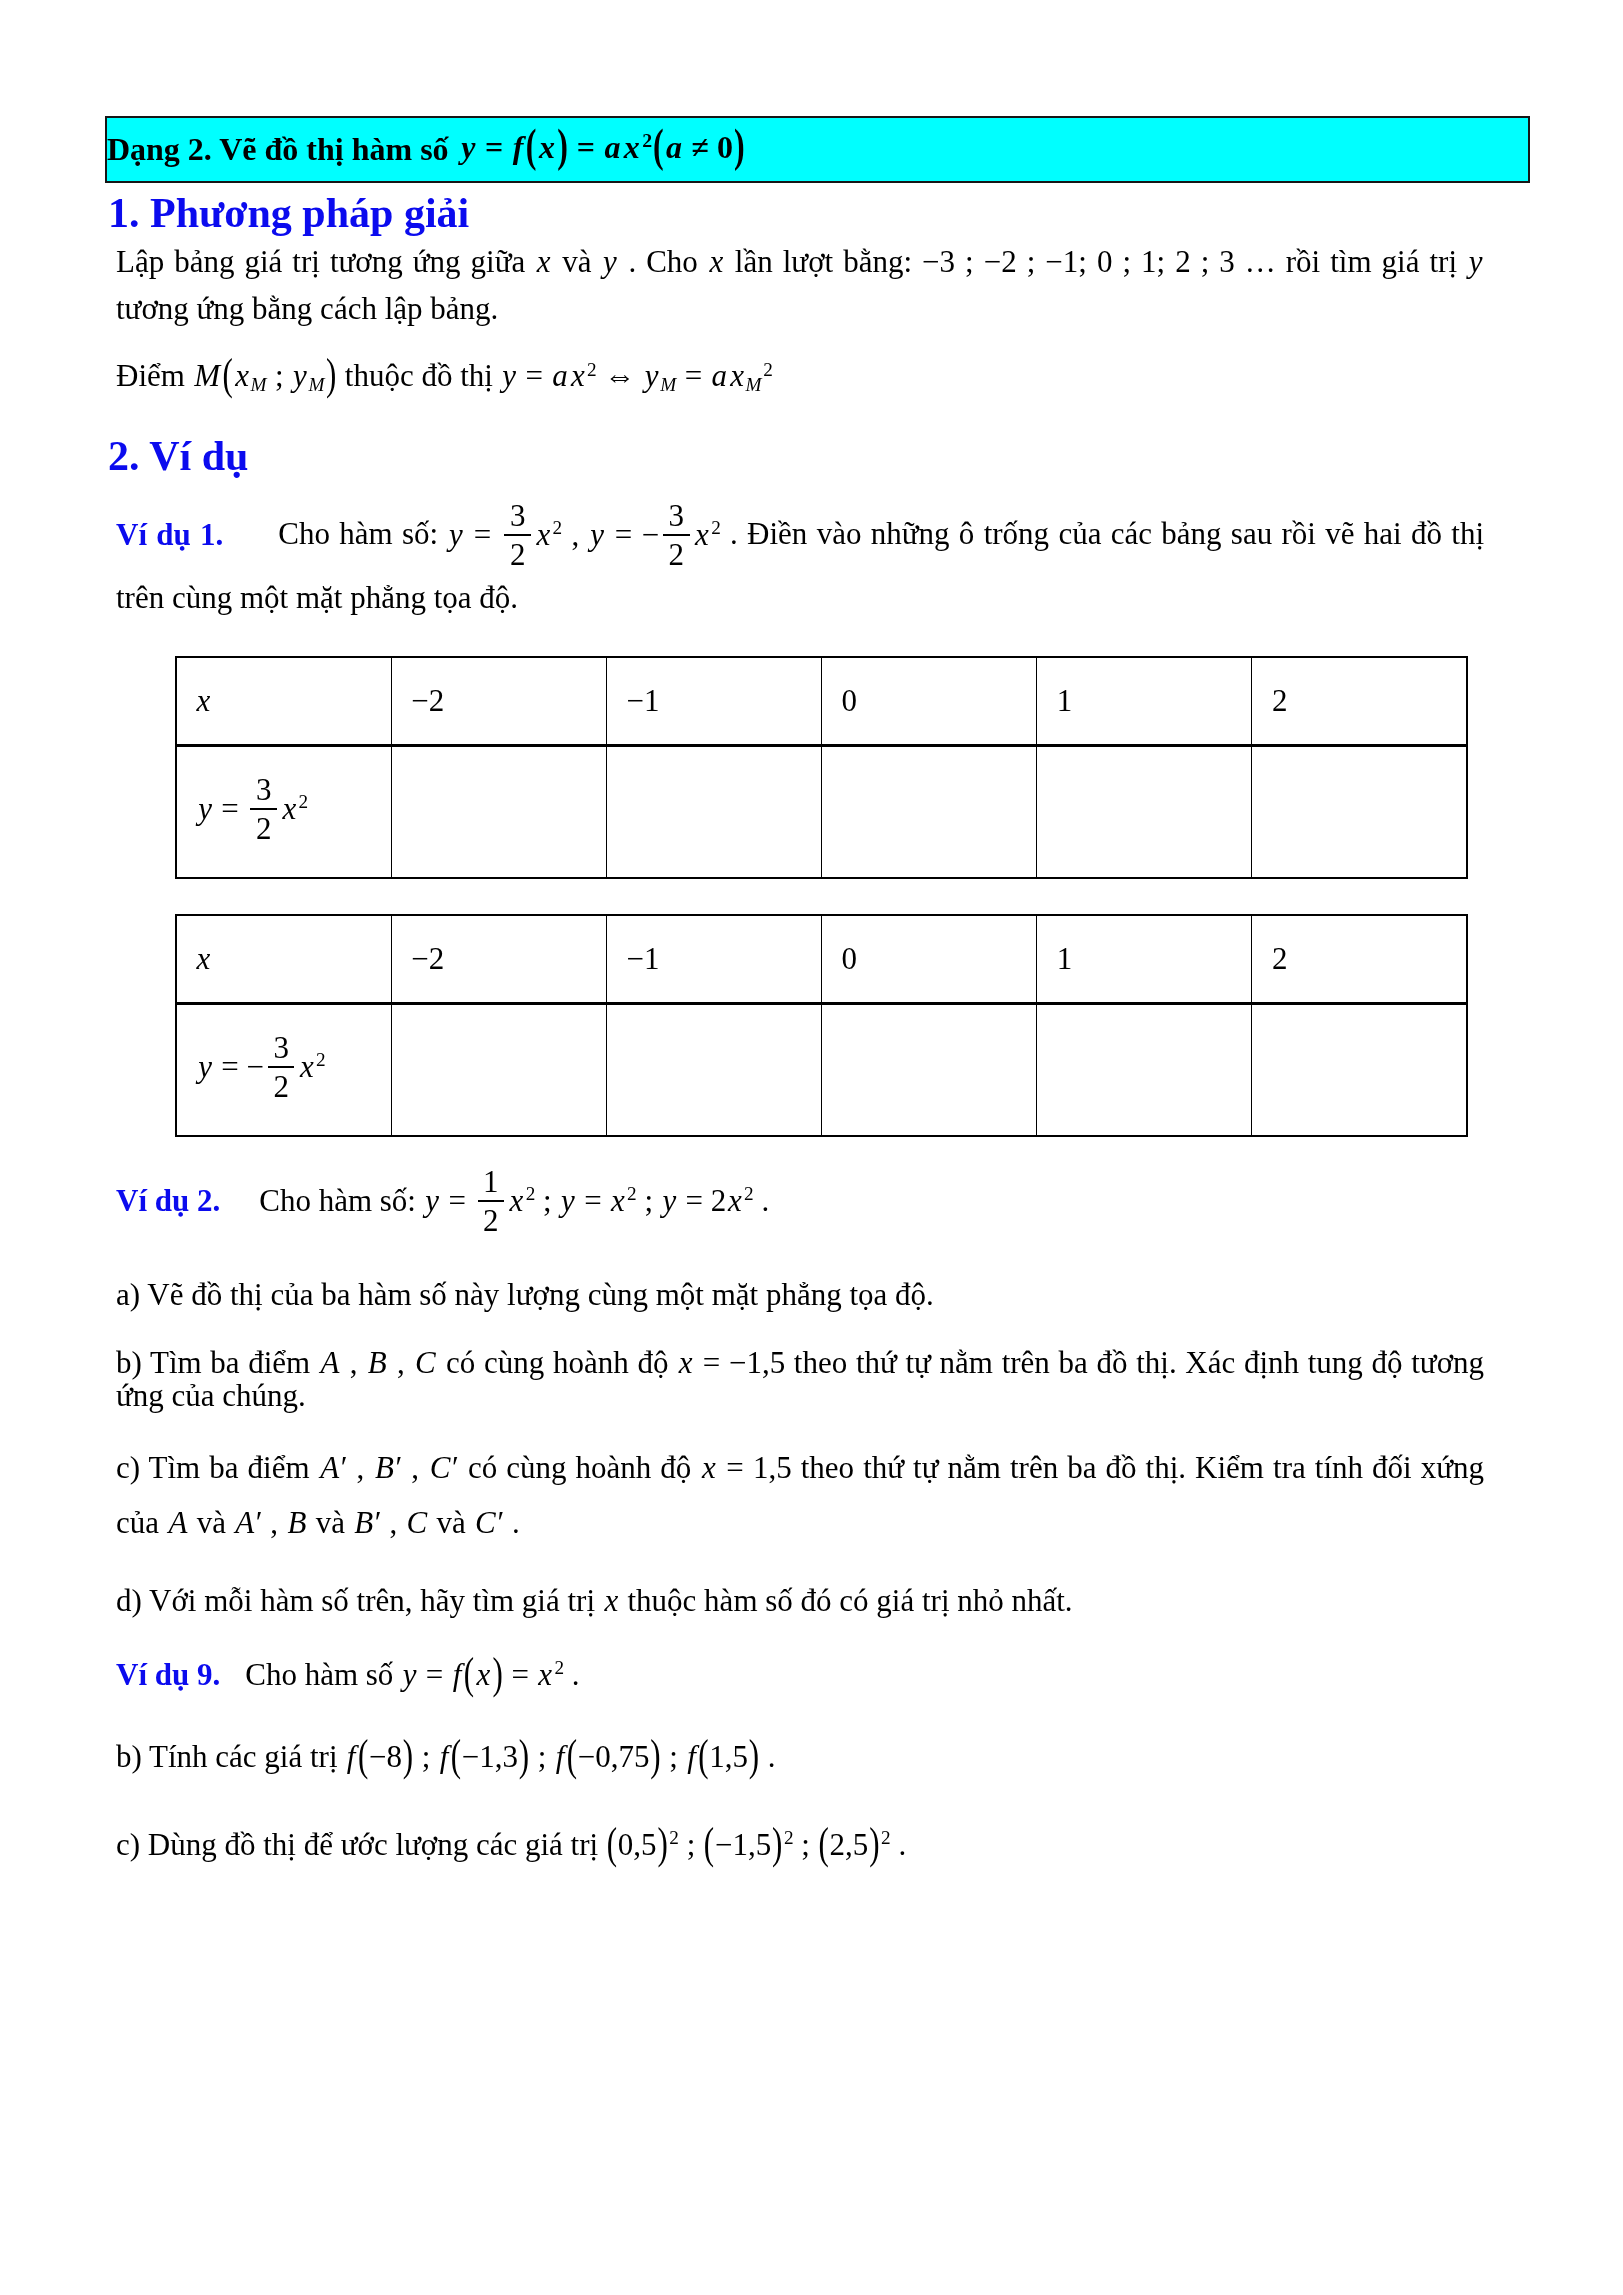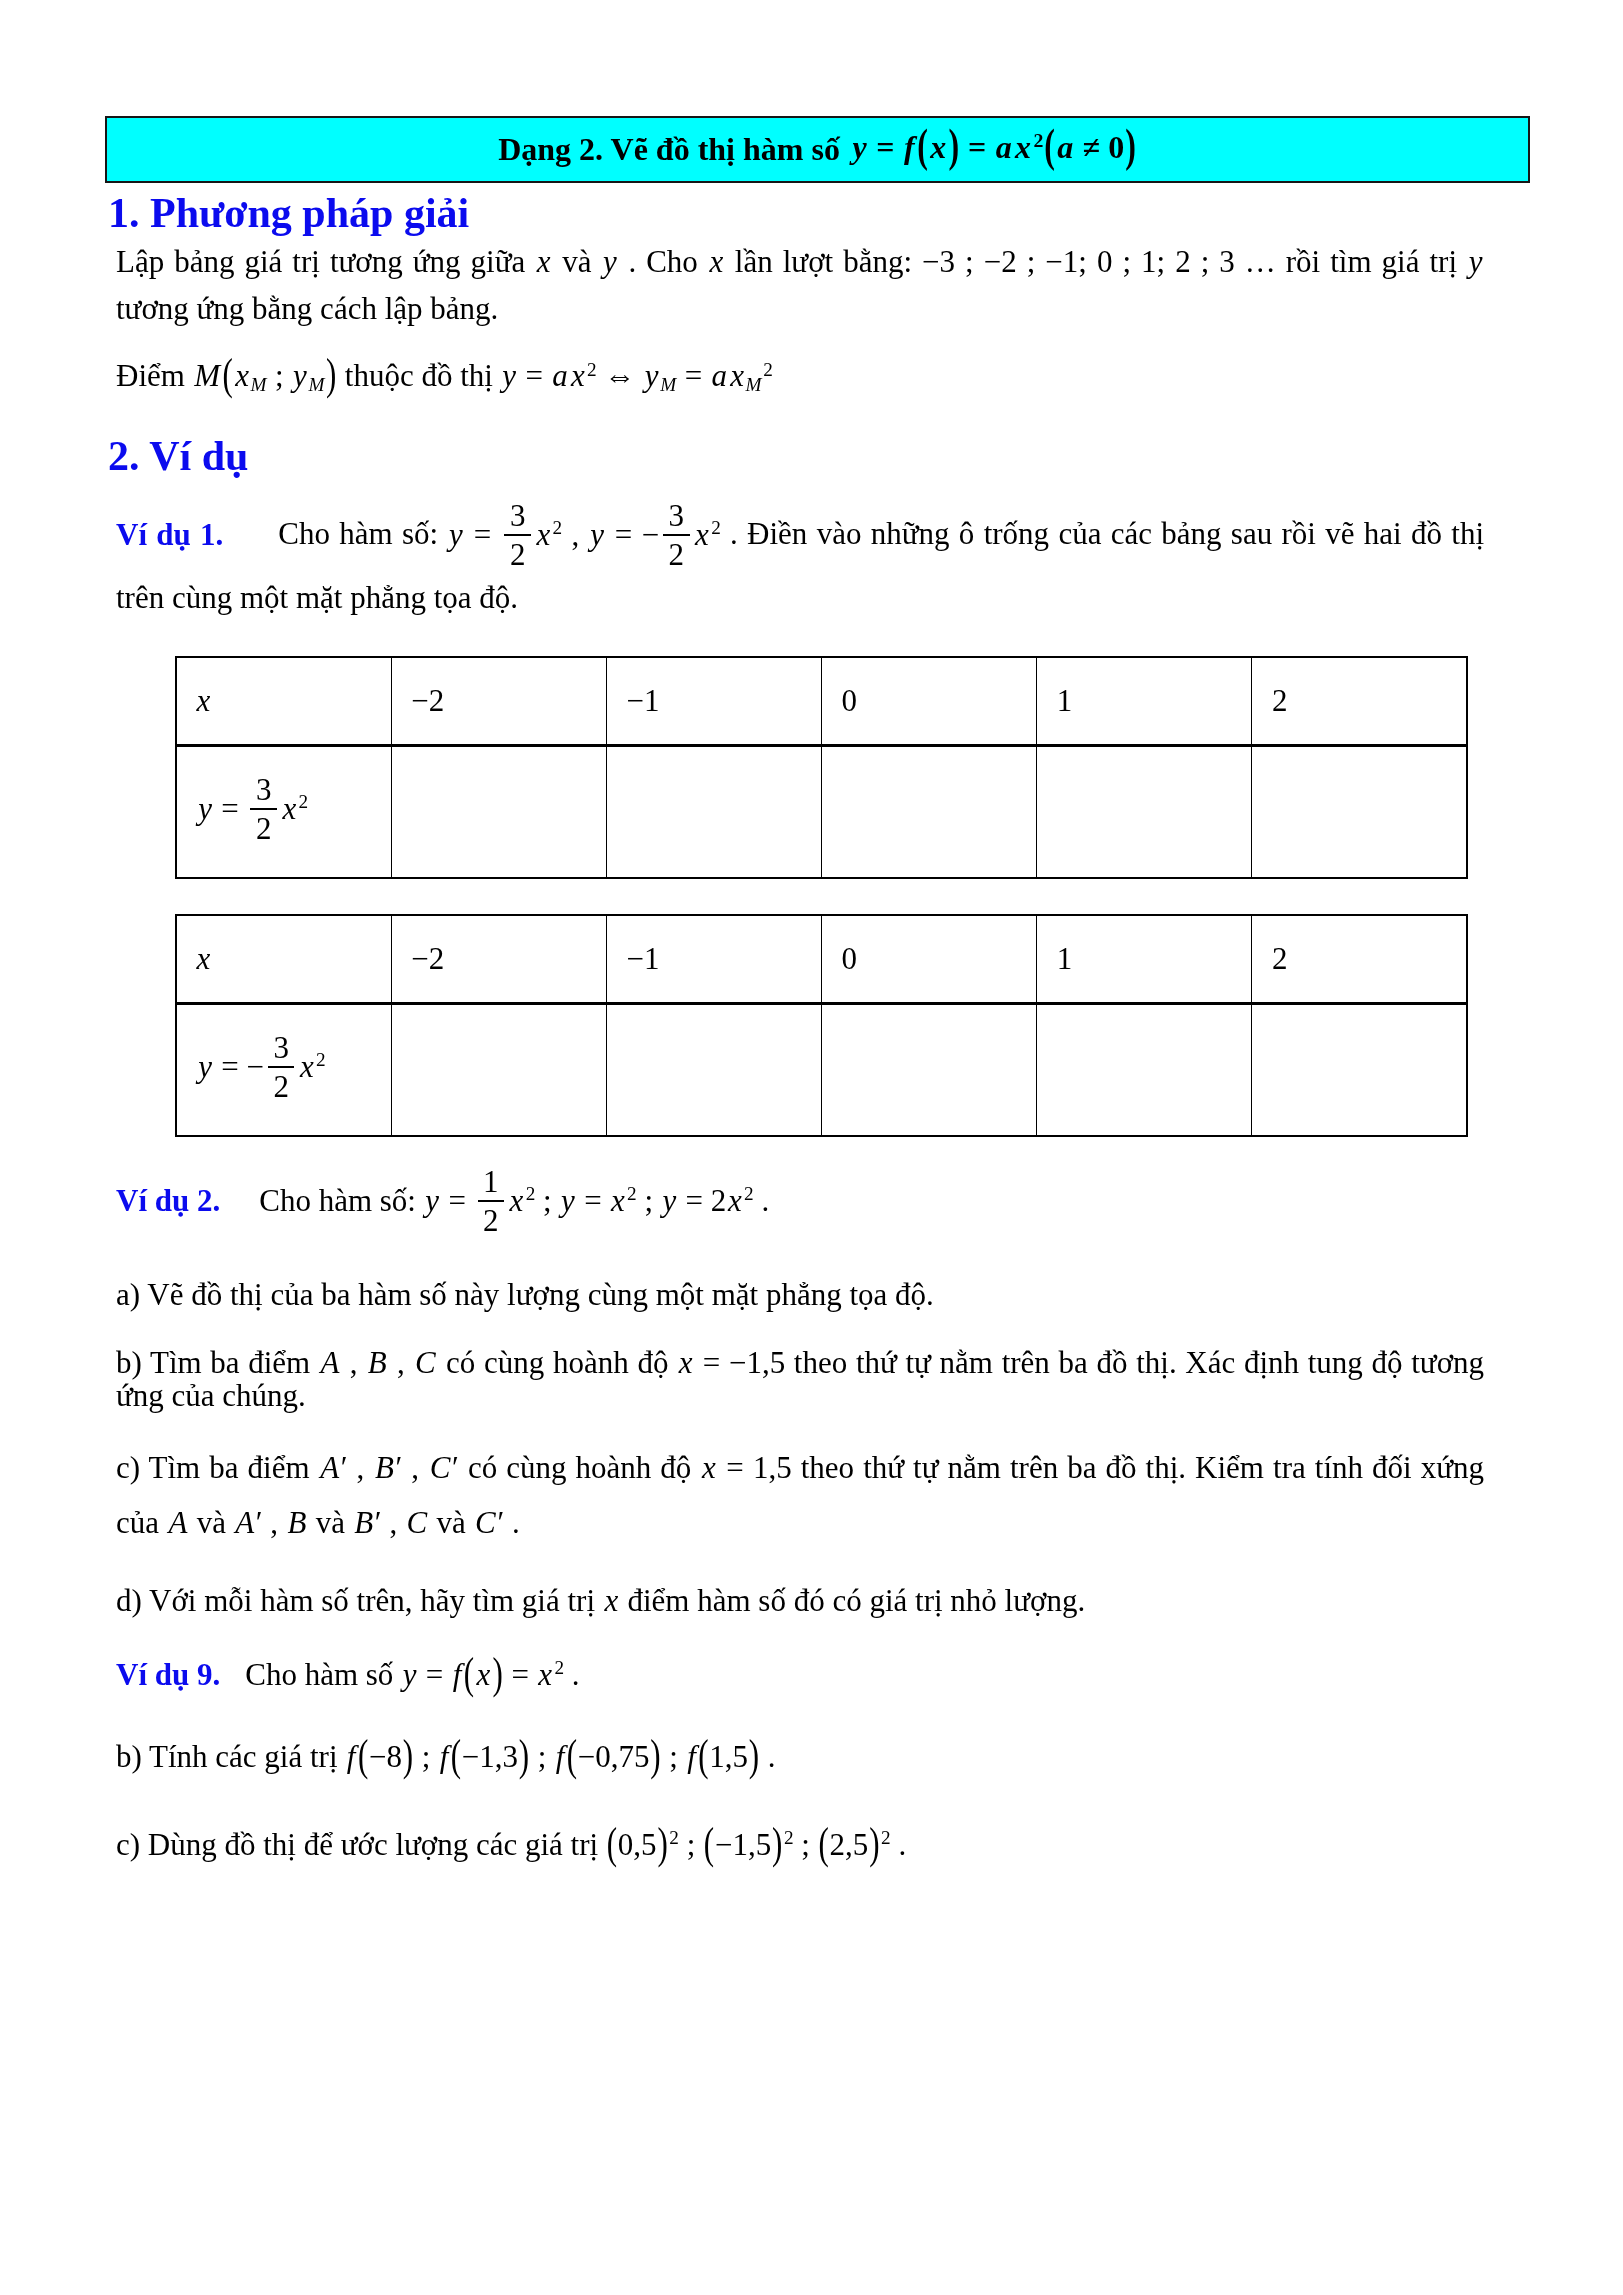--- a/index.html
+++ b/index.html
@@ -8,21 +8,21 @@
     font-family:"Liberation Serif","DejaVu Serif","DejaVu Sans",serif;
     font-size:31px;line-height:47px;
   }
   .content{padding:0 131px 0 108px;}
 
   
   .doc-header{
     margin:116px 0 0 -3.1px;width:1421px;height:63px;
     background:var(--banner-cyan,#00ffff);
     border:2.4px solid #161616;
-    display:flex;align-items:center;justify-content:center;
+    display:flex;align-items:center;justify-content:flex-start;
     font-weight:bold;font-size:32px;
   }
   .doc-header>span:first-child{margin-right:11px;}
   .doc-header .math{font-weight:bold;}
 
   h2{
     font-size:42px;line-height:50px;font-weight:bold;margin:0;
     color:var(--heading-blue,#0000ee);
   }
   .h-method{margin-top:4.7px;}
@@ -141,21 +141,21 @@
       </tr>
     </tbody>
   </table>
 
 
   <p class="para vd2"><span class="ex-label" style="margin-right:39px">Ví dụ 2.</span><span><span>Cho hàm số: </span><span class="math"><i class="mv">y</i><span class="mt"> = </span><span class="frac"><span class="fn">1</span><span class="fd">2</span></span><i class="mv">x</i><span class="msup">2</span><span class="mt"> ;  </span><i class="mv">y</i><span class="mt"> = </span><i class="mv">x</i><span class="msup">2</span><span class="mt"> ;  </span><i class="mv">y</i><span class="mt"> = 2</span><i class="mv">x</i><span class="msup">2</span></span><span> .</span></span></p>
 
   <p class="para a2"><span>a) Vẽ đồ thị của ba hàm số này lượng cùng một mặt phẳng tọa độ.</span></p>
   <p class="para b2"><span>b) Tìm ba điểm </span><span class="math"><i class="mv">A</i></span><span> , </span><span class="math"><i class="mv">B</i></span><span> , </span><span class="math"><i class="mv">C</i></span><span> có cùng hoành độ </span><span class="math"><i class="mv">x</i><span class="mt"> = −1,5</span></span><span> theo thứ tự nằm trên ba đồ thị. Xác định tung độ tương ứng của chúng.</span></p>
   <p class="para c2"><span>c) Tìm ba điểm </span><span class="math"><i class="mv">A</i><span class="mt">′</span></span><span> , </span><span class="math"><i class="mv">B</i><span class="mt">′</span></span><span> , </span><span class="math"><i class="mv">C</i><span class="mt">′</span></span><span> có cùng hoành độ </span><span class="math"><i class="mv">x</i><span class="mt"> = 1,5</span></span><span> theo thứ tự nằm trên ba đồ thị. Kiểm tra tính đối xứng của </span><span class="math"><i class="mv">A</i></span><span> và </span><span class="math"><i class="mv">A</i><span class="mt">′</span></span><span> , </span><span class="math"><i class="mv">B</i></span><span> và </span><span class="math"><i class="mv">B</i><span class="mt">′</span></span><span> , </span><span class="math"><i class="mv">C</i></span><span> và </span><span class="math"><i class="mv">C</i><span class="mt">′</span></span><span> .</span></p>
-  <p class="para d2"><span>d) Với mỗi hàm số trên, hãy tìm giá trị </span><span class="math"><i class="mv">x</i></span><span> điểm hàm số đó có giá trị nhỏ lượng.</span></p>
+  <p class="para d2"><span>d) Với mỗi hàm số trên, hãy tìm giá trị </span><span class="math"><i class="mv">x</i></span><span> thuộc hàm số đó có giá trị nhỏ nhất.</span></p>
 
   <p class="para vd3"><span class="ex-label" style="margin-right:25px">Ví dụ 9.</span><span><span>Cho hàm số </span><span class="math"><i class="mv">y</i><span class="mt"> = </span><i class="mv">f</i><span class="par">(</span><i class="mv">x</i><span class="par">)</span><span class="mt"> = </span><i class="mv">x</i><span class="msup">2</span></span><span> .</span></span></p>
 
   <p class="para b3"><span>b) Tính các giá trị </span><span class="math"><i class="mv">f</i><span class="par">(</span><span class="mt">−8</span><span class="par">)</span></span><span> ;  </span><span class="math"><i class="mv">f</i><span class="par">(</span><span class="mt">−1,3</span><span class="par">)</span></span><span> ;  </span><span class="math"><i class="mv">f</i><span class="par">(</span><span class="mt">−0,75</span><span class="par">)</span></span><span> ;  </span><span class="math"><i class="mv">f</i><span class="par">(</span><span class="mt">1,5</span><span class="par">)</span></span><span> .</span></p>
   <p class="para c3"><span>c) Dùng đồ thị để ước lượng các giá trị </span><span class="math"><span class="par">(</span><span class="mt">0,5</span><span class="par">)</span><span class="msup">2</span></span><span> ;  </span><span class="math"><span class="par">(</span><span class="mt">−1,5</span><span class="par">)</span><span class="msup">2</span></span><span> ;  </span><span class="math"><span class="par">(</span><span class="mt">2,5</span><span class="par">)</span><span class="msup">2</span></span><span> .</span></p>
 
 </div>
 
 
 </body></html>

